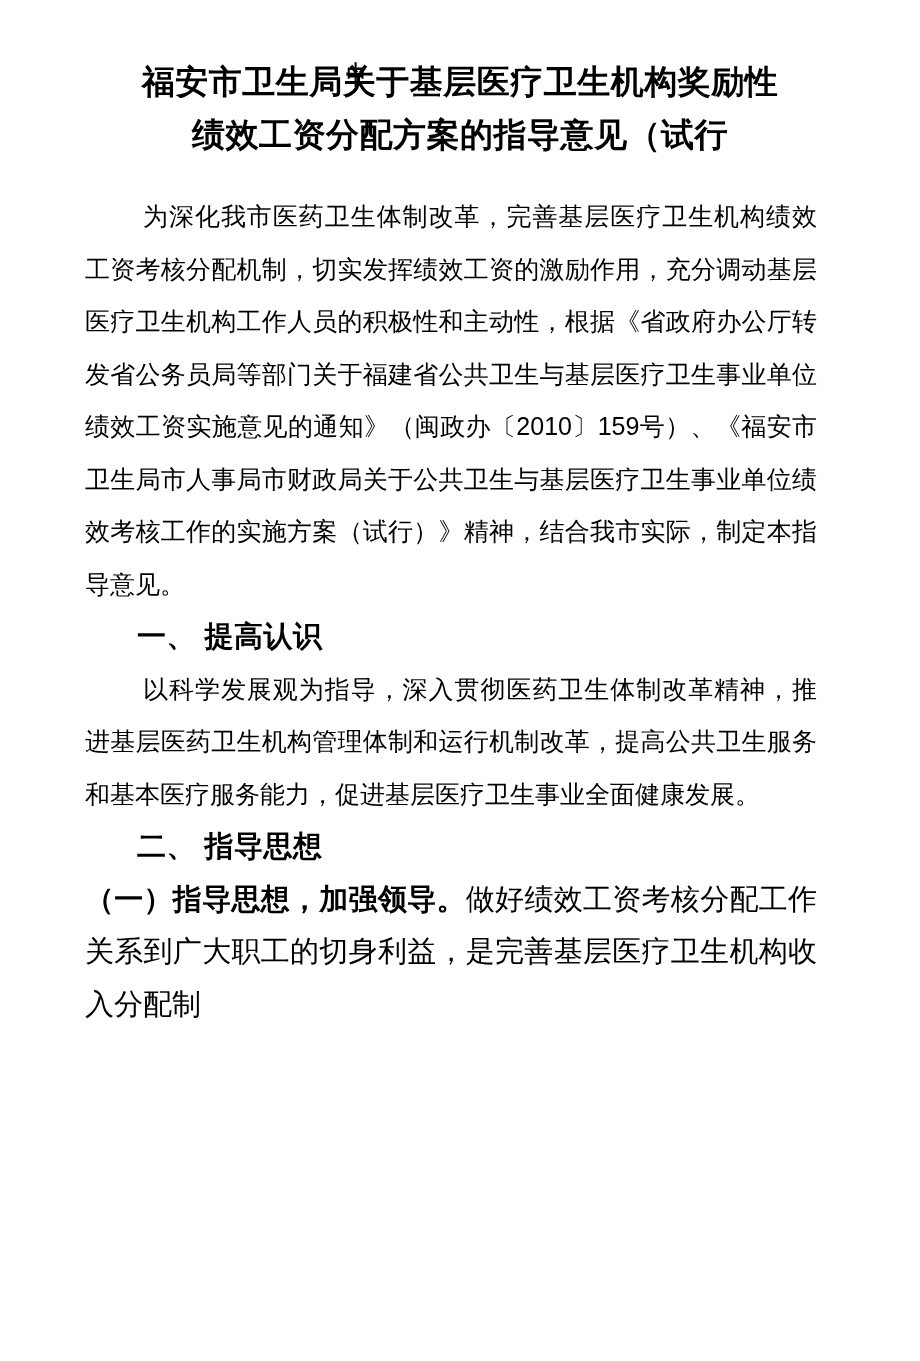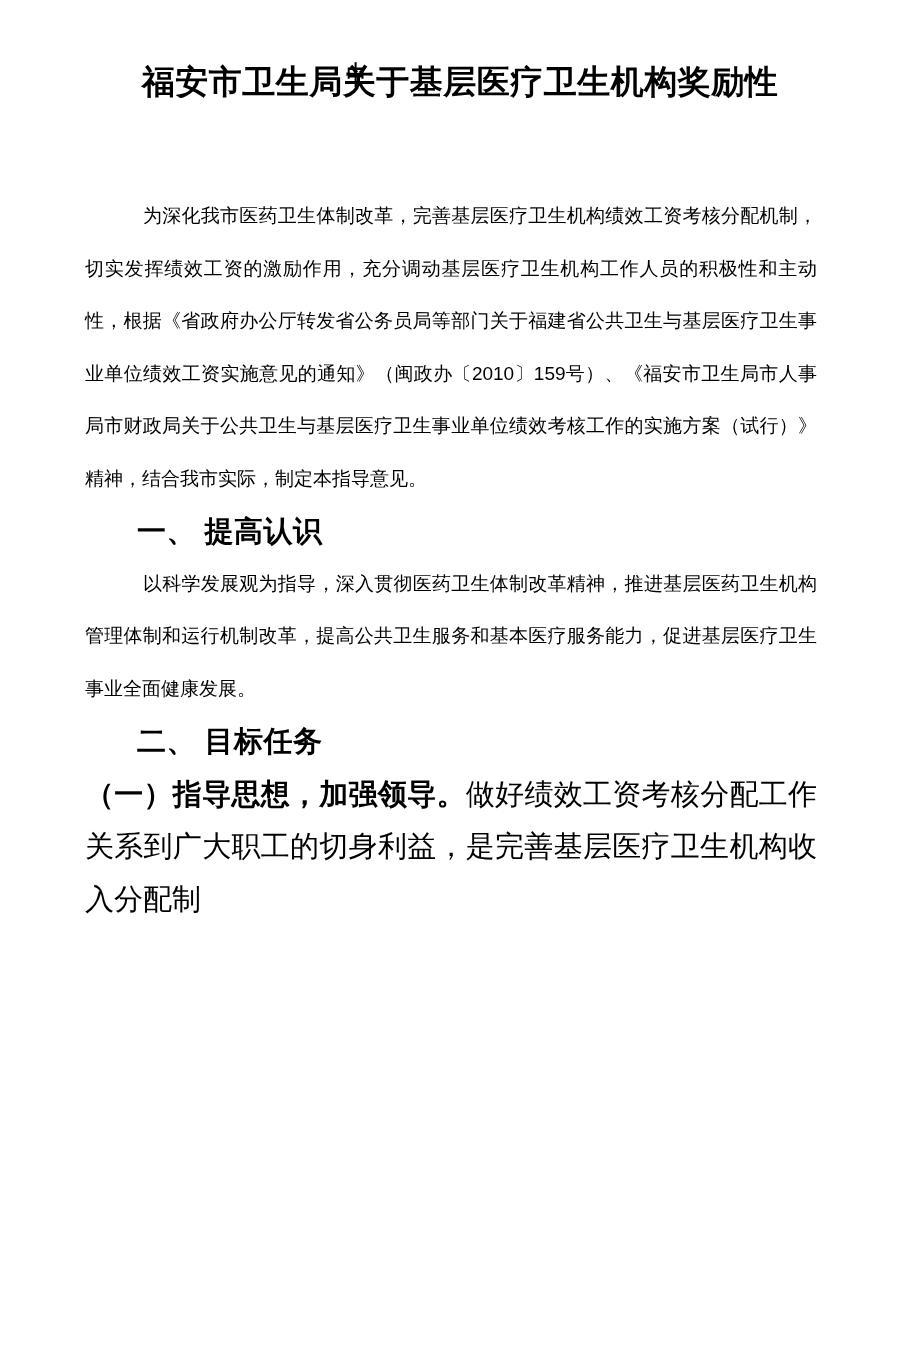--- a/index.html
+++ b/index.html
@@ -55,21 +55,21 @@
   }
 
   
   .doc-body {
     position: absolute;
     left: 85px;
     top: 190px;
     width: 732px;
   }
   .para {
-    font-size: 19px;
+    font-size: 25px;
     line-height: 52.5px;
     text-align: justify;
     text-justify: inter-ideograph;
     text-align-last: left;
     margin: 0 0 0 0;
     letter-spacing: 0px;
     word-break: break-all;
   }
   .para.indent {
     text-indent: 58px;
@@ -96,30 +96,31 @@
     font-weight: bold;
   }
 </style>
 </head>
 <body>
 
 <div class="page">
 
   <div class="doc-title">
     <div class="title-line">福安市卫生局关于基层医疗卫生机构奖励性</div>
+    <div class="title-line">绩效工资分配方案的指导意见（试行</div>
   </div>
 
   <div class="glyph-artifact">中</div>
 
   <div class="doc-body">
 
     <p class="para indent">为深化我市医药卫生体制改革，完善基层医疗卫生机构绩效工资考核分配机制，切实发挥绩效工资的激励作用，充分调动基层医疗卫生机构工作人员的积极性和主动性，根据《省政府办公厅转发省公务员局等部门关于福建省公共卫生与基层医疗卫生事业单位绩效工资实施意见的通知》（闽政办〔2010〕159号）、《福安市卫生局市人事局市财政局关于公共卫生与基层医疗卫生事业单位绩效考核工作的实施方案（试行）》精神，结合我市实际，制定本指导意见。</p>
 
     <div class="heading">一、 提高认识</div>
     <p class="para indent">以科学发展观为指导，深入贯彻医药卫生体制改革精神，推进基层医药卫生机构管理体制和运行机制改革，提高公共卫生服务和基本医疗服务能力，促进基层医疗卫生事业全面健康发展。</p>
 
-    <div class="heading">二、 目标任务</div>
+    <div class="heading">二、 指导思想</div>
 
     <p class="subheading-para"><span class="lead">（一）指导思想，加强领导。</span><span>做好绩效工资考核分配工作关系到广大职工的切身利益，是完善基层医疗卫生机构收入分配制</span></p>
 
   </div>
 
 </div>
 
 </body></html>

